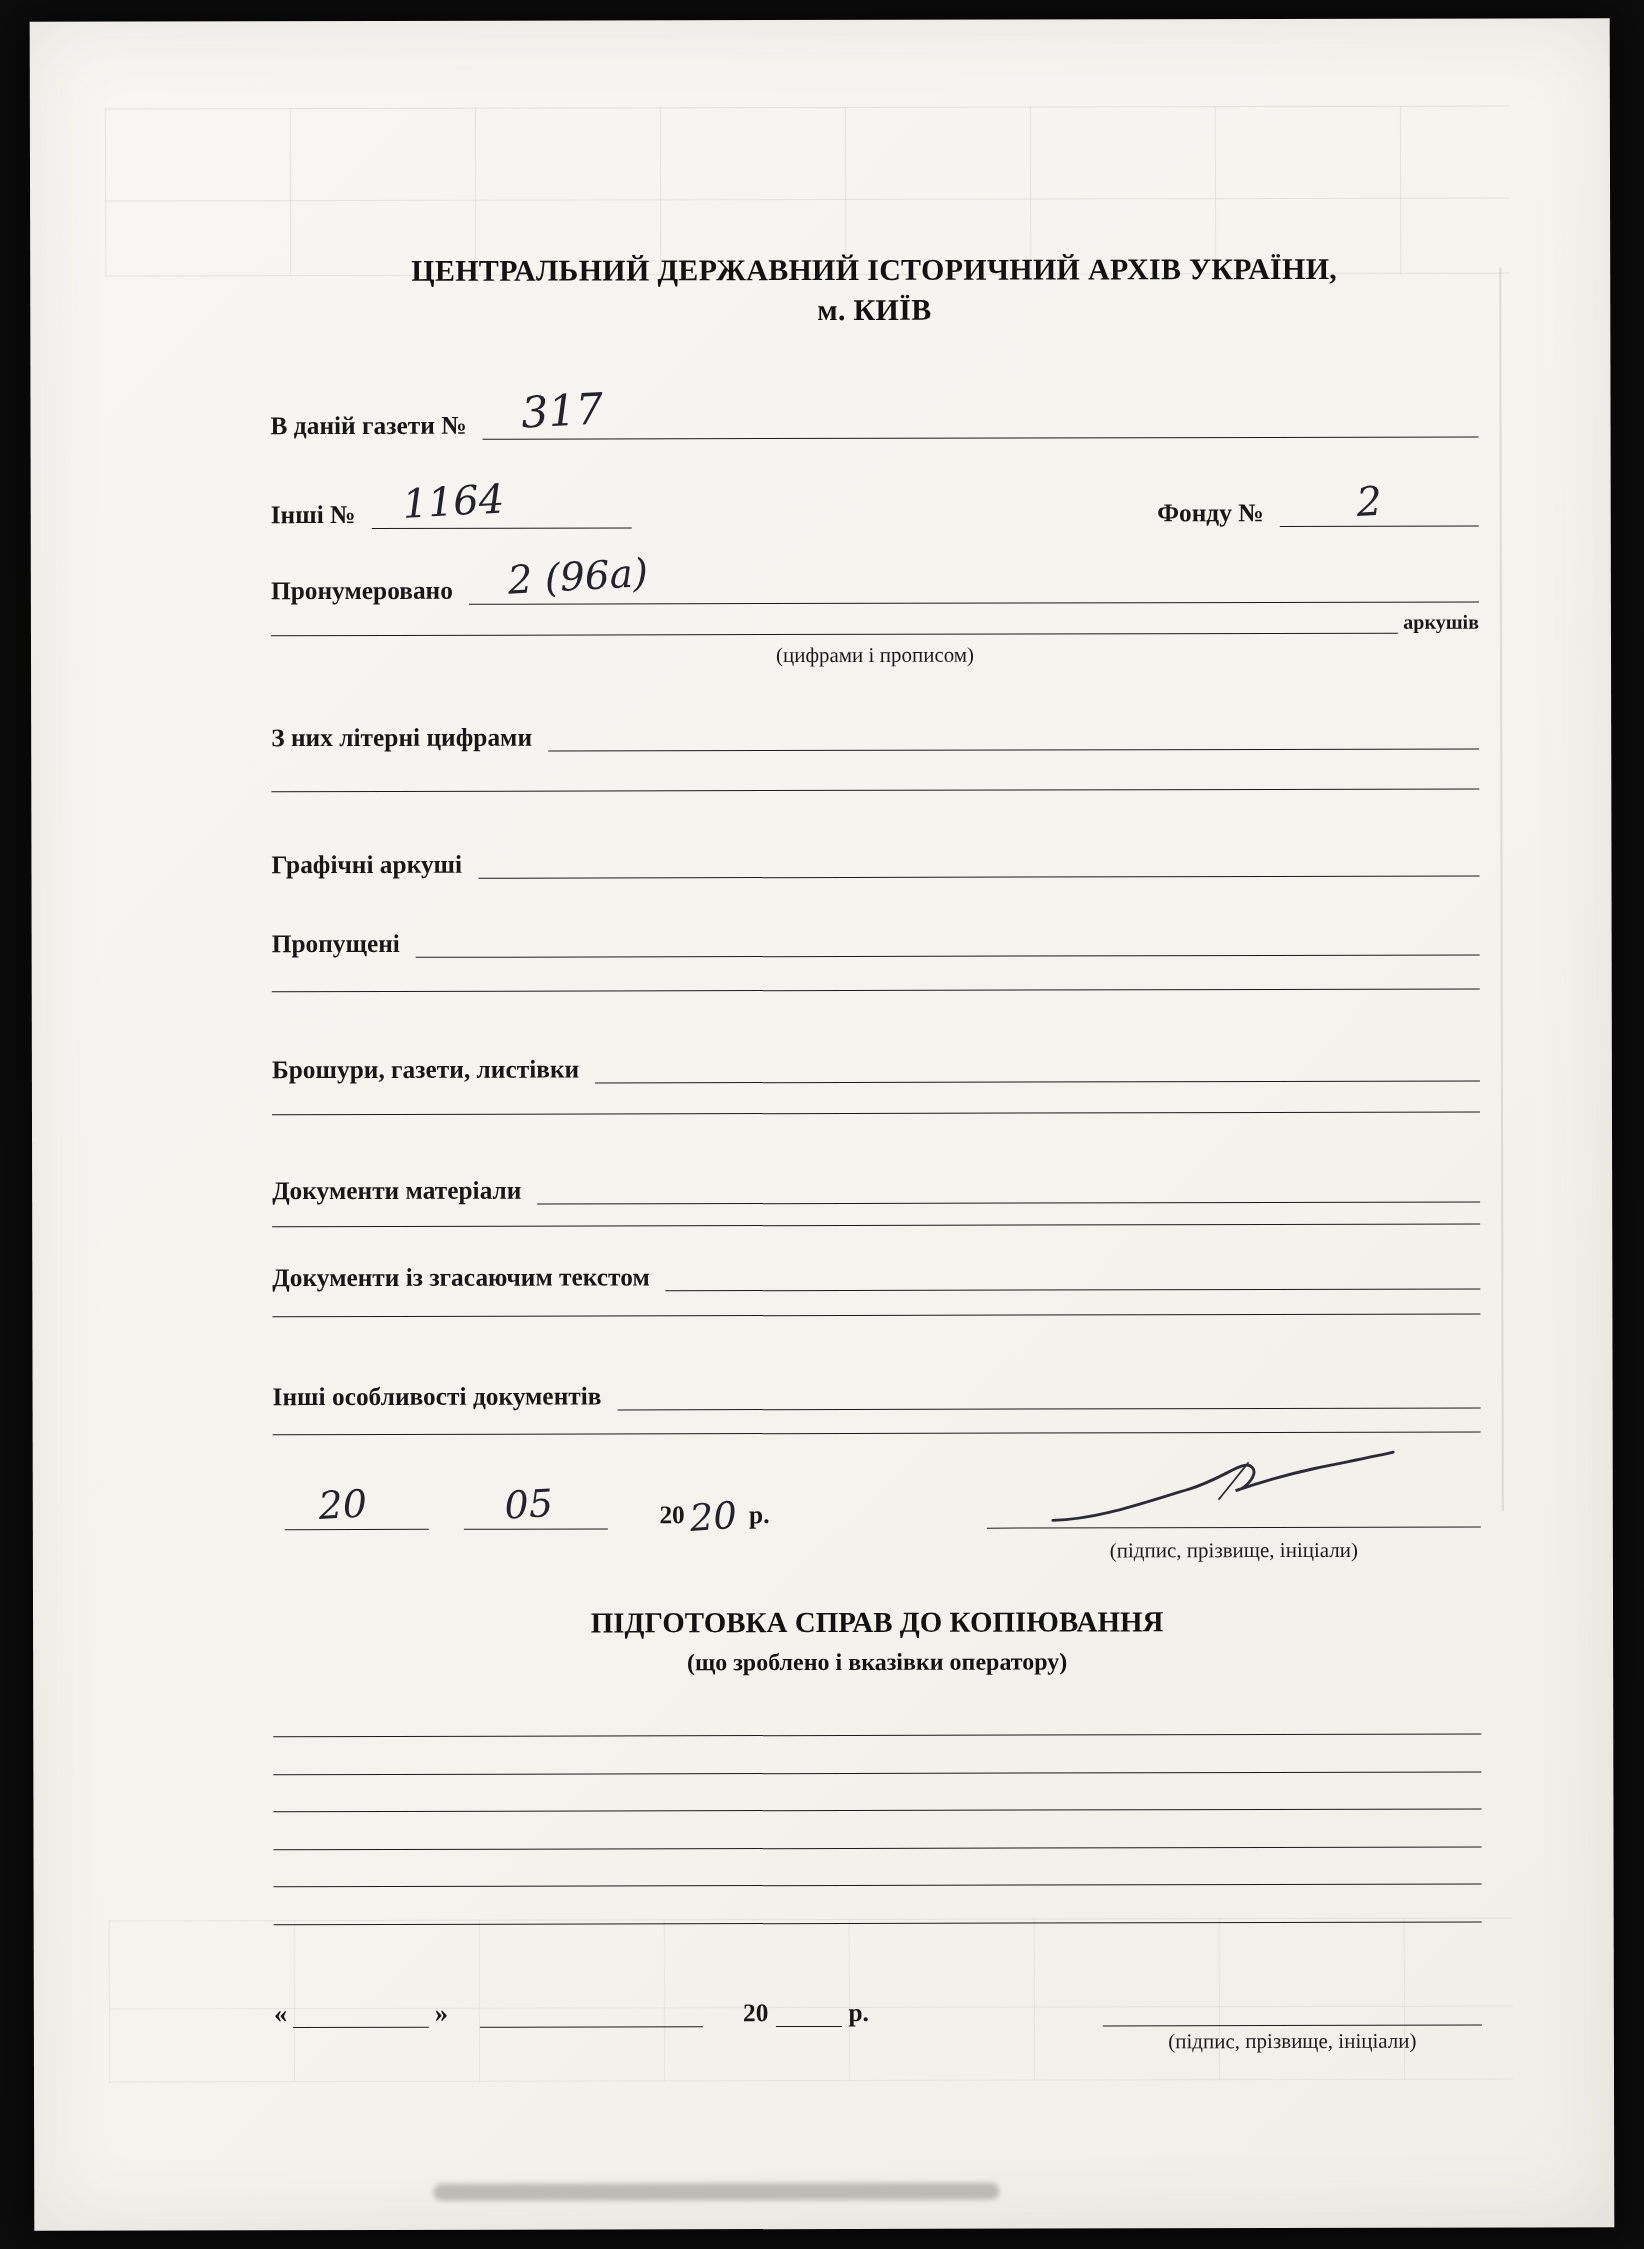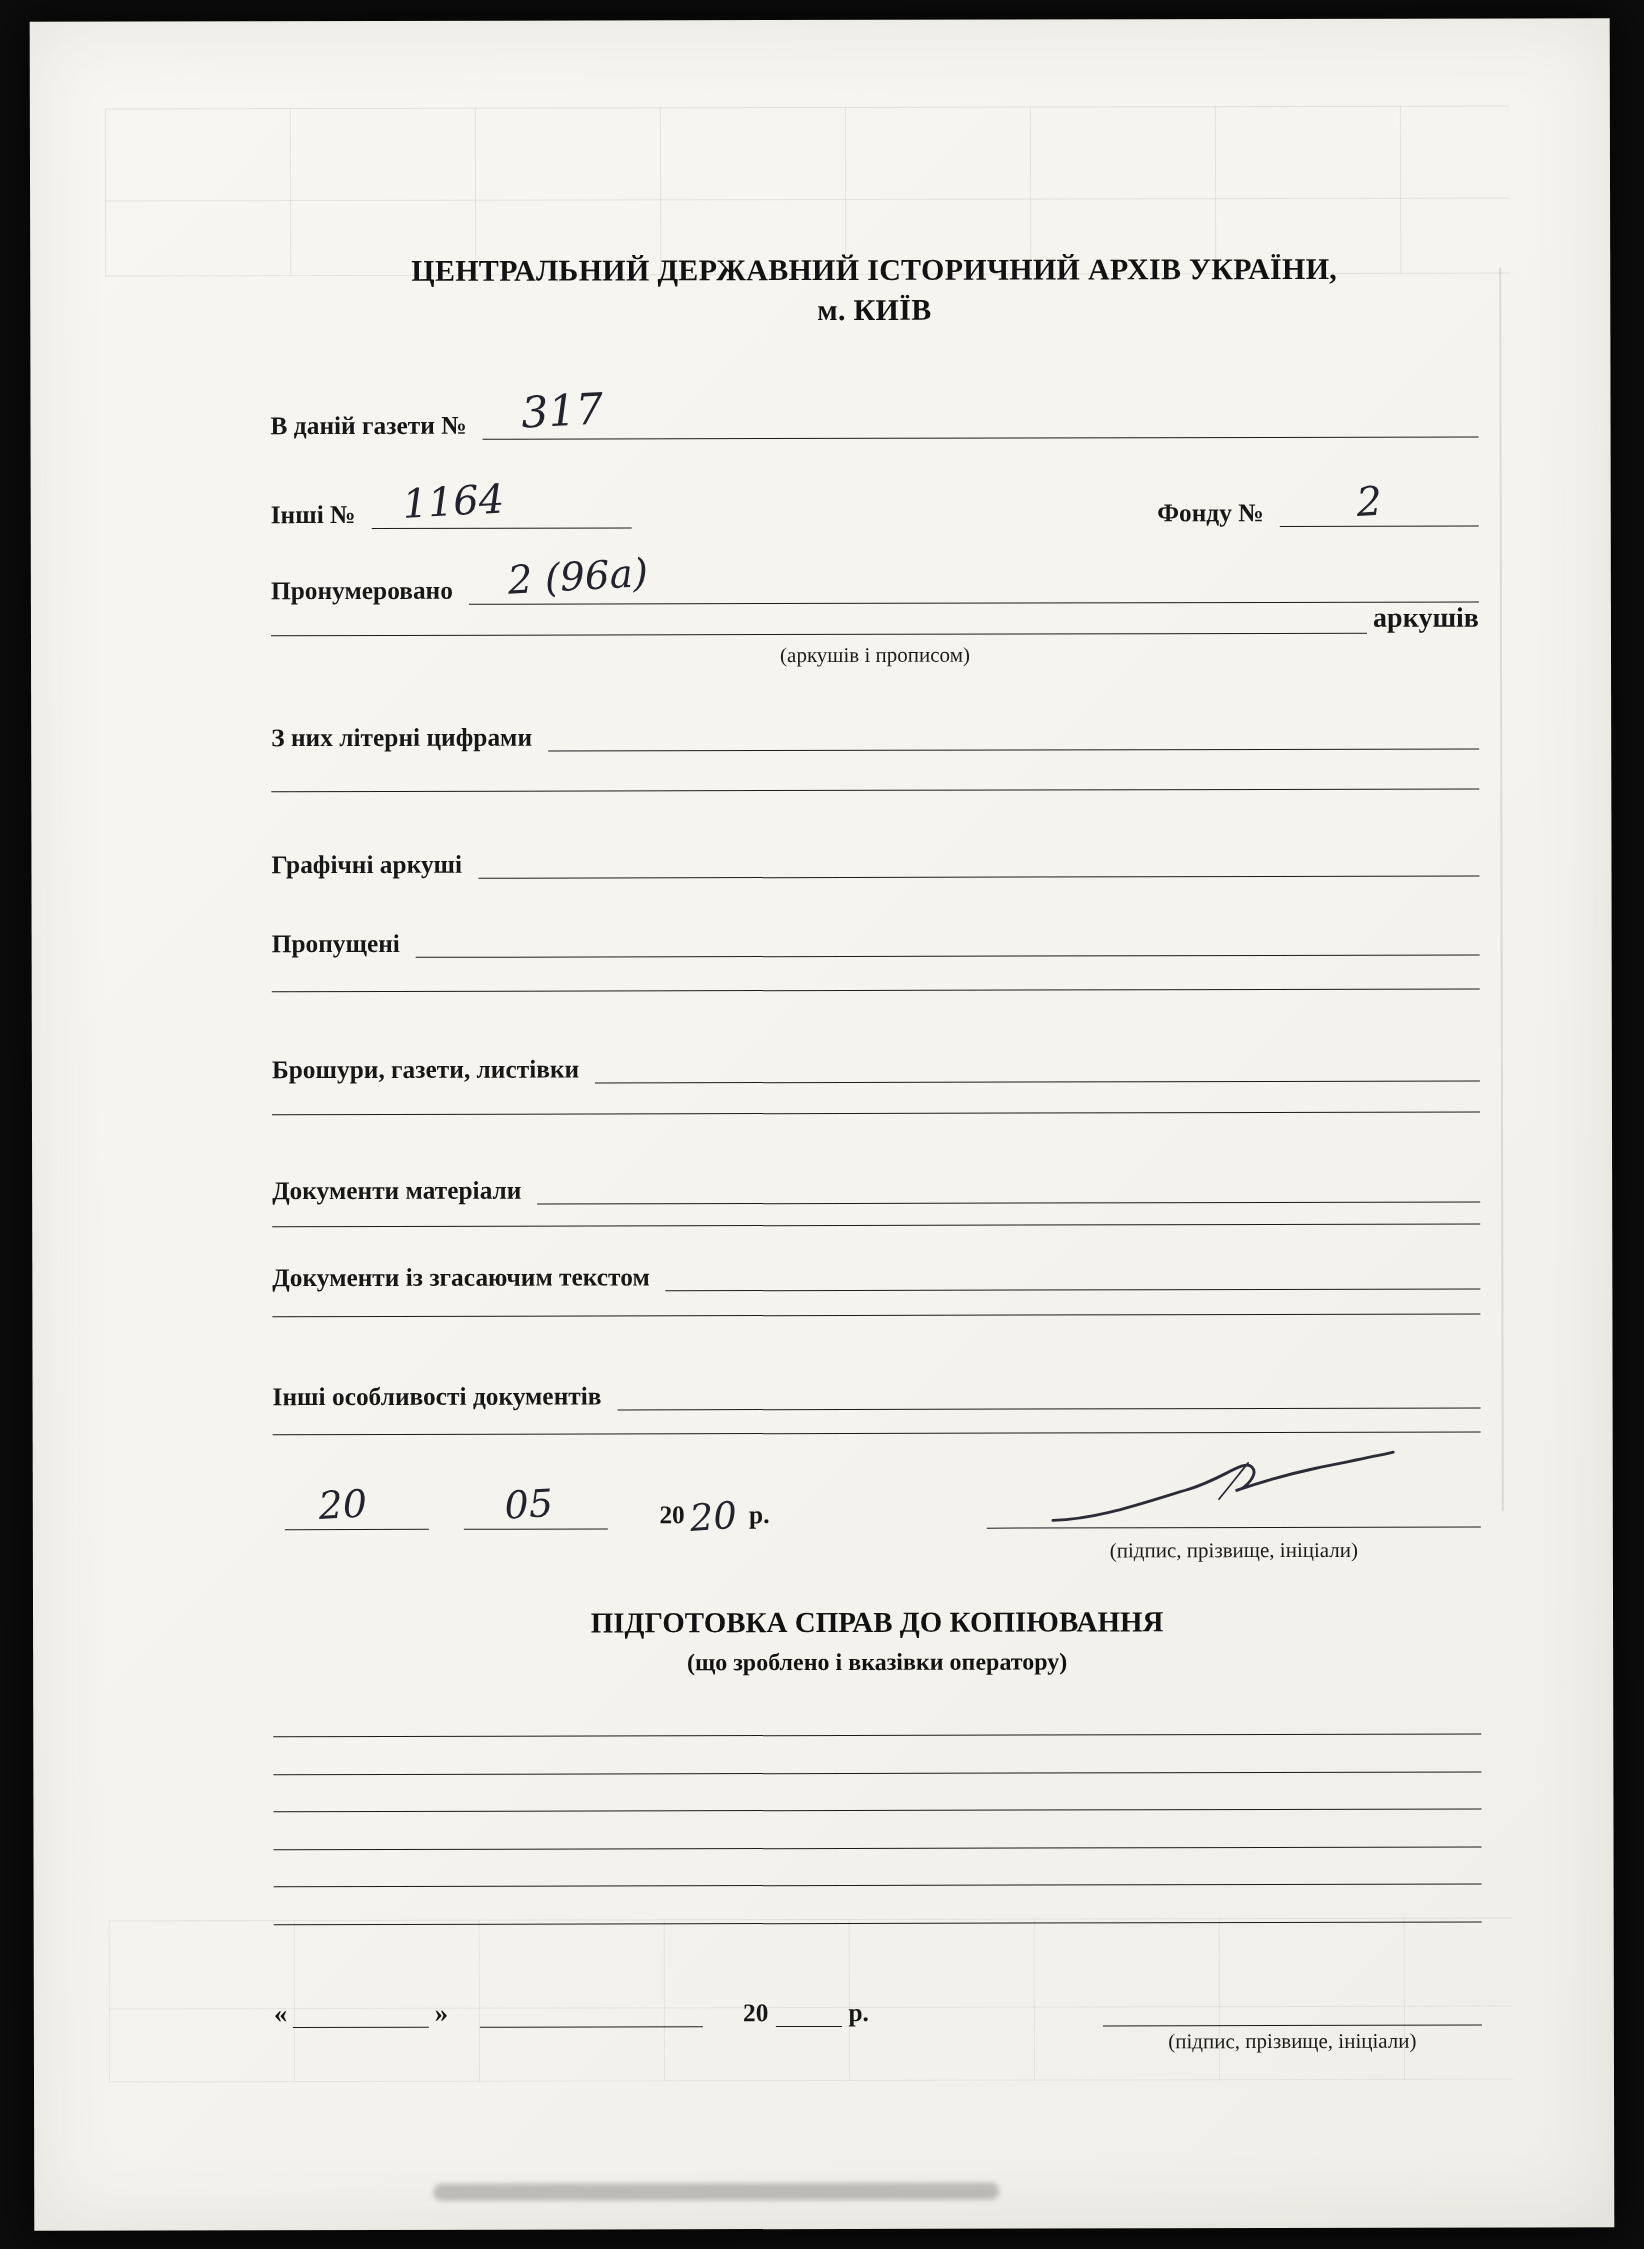--- a/index.html
+++ b/index.html
@@ -92,24 +92,24 @@
 
     <div class="f-row" style="top:535px;height:49px;">
       <span class="lbl">Пронумеровано</span>
       <span class="fill">
         <span class="hw" style="left:40px;font-size:39px;">2 (96а)</span>
       </span>
     </div>
 
     <div class="f-row" style="top:583px;height:32px;">
       <span class="fill"></span>
-      <span class="lbl" style="padding:0 0 0 5.8px;font-size:28px;">аркушів</span>
+      <span class="lbl" style="padding:0 0 0 5.8px;font-size:20px;">аркушів</span>
     </div>
     <div class="f-row" style="top:623px;justify-content:center;">
-      <span class="caption">(аркушів і прописом)</span>
+      <span class="caption">(цифрами і прописом)</span>
     </div>
 
     <div class="f-row" style="top:689px;height:42px;">
       <span class="lbl">З них літерні цифрами</span>
       <span class="fill"></span>
     </div>
     <div class="full-line" style="top:747px;height:23px;"></div>
 
     <div class="f-row" style="top:816px;height:42px;">
       <span class="lbl">Графічні аркуші</span>

